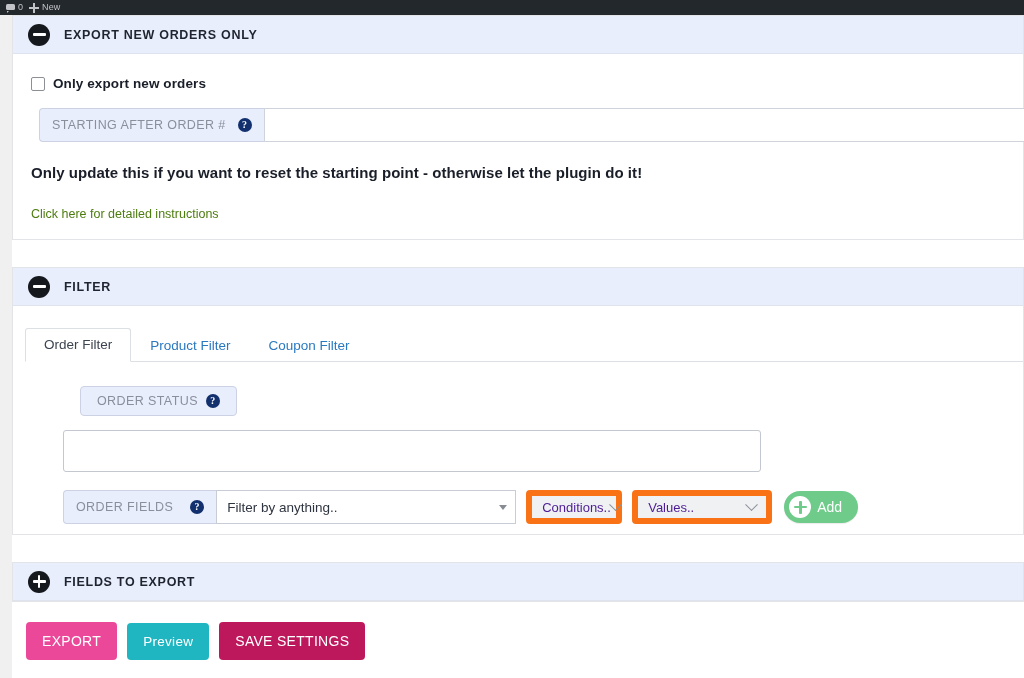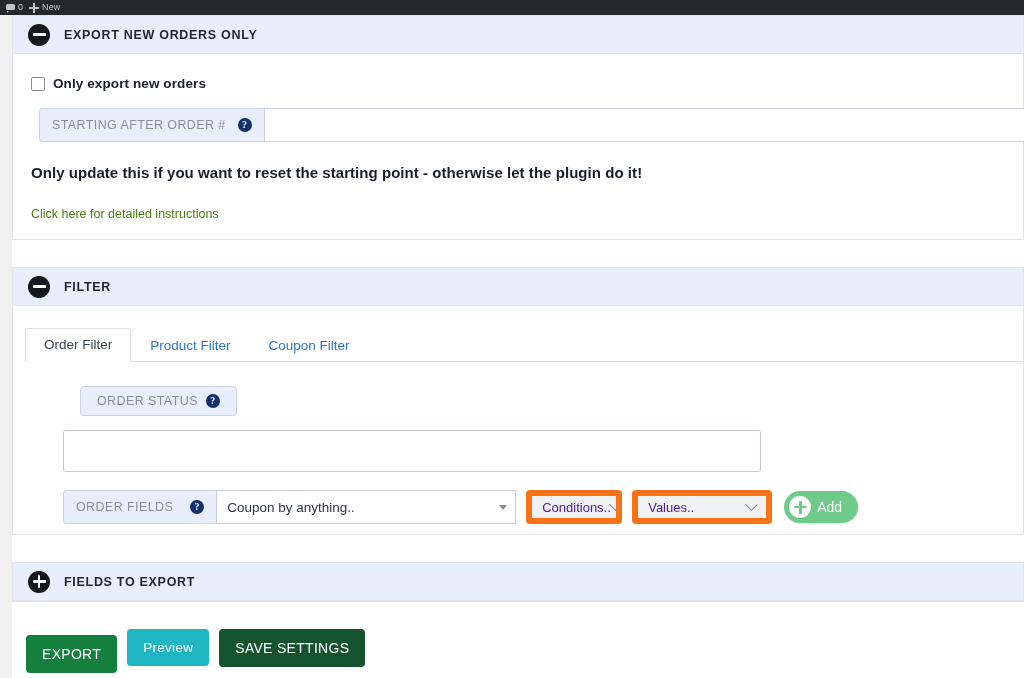--- a/index.html
+++ b/index.html
@@ -309,23 +309,23 @@
   }
   .btn {
     border: none; border-radius: 4px;
     color: #fff;
     font-size: 14px;
     padding: 11px 16px;
     letter-spacing: .3px;
     cursor: pointer;
     font-family: "Liberation Sans", sans-serif;
   }
-  .btn-export { background: #15803d; margin-top: 13px; }
+  .btn-export { background: #ec4899; }
   .btn-preview { background: #1fb6c1; font-size: 13.5px; }
-  .btn-save { background: #14532d; }
+  .btn-save { background: #be185d; }
 </style>
 </head>
 <body>
 
 <div class="adminbar">
   <div class="ab-item">
     <span class="bubble-icon"></span>
     <span class="ab-label">0</span>
   </div>
   <div class="ab-item">
@@ -395,21 +395,21 @@
 
           <div class="status-box"></div>
 
           <div class="fields-row">
             <div class="fr-label">
               <span>ORDER FIELDS</span>
               <span class="help-icon">?</span>
             </div>
 
             <div class="fr-select">
-              <span>Coupon by anything..</span>
+              <span>Filter by anything..</span>
               <span class="caret-sm"></span>
             </div>
 
             <div class="sel-plain sel-conditions">
               <span>Conditions..</span>
               <span class="chev"></span>
             </div>
 
             <div class="sel-plain sel-values">
               <span>Values..</span>

